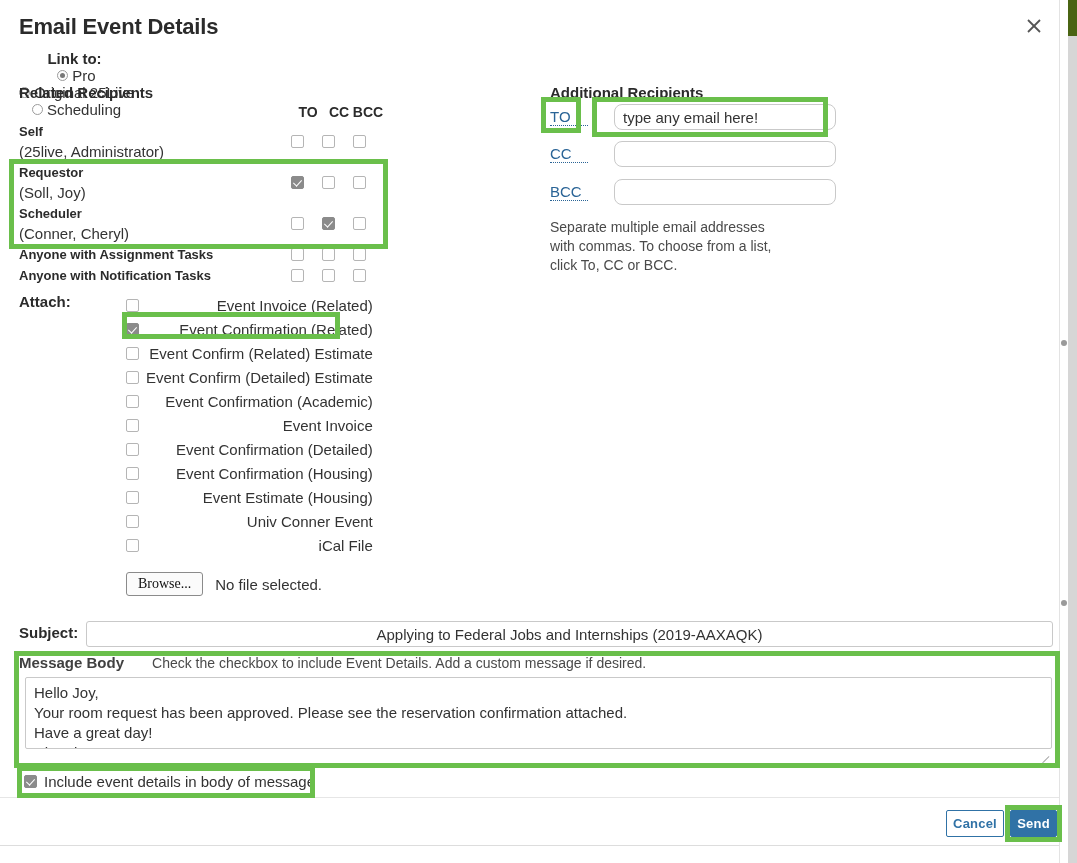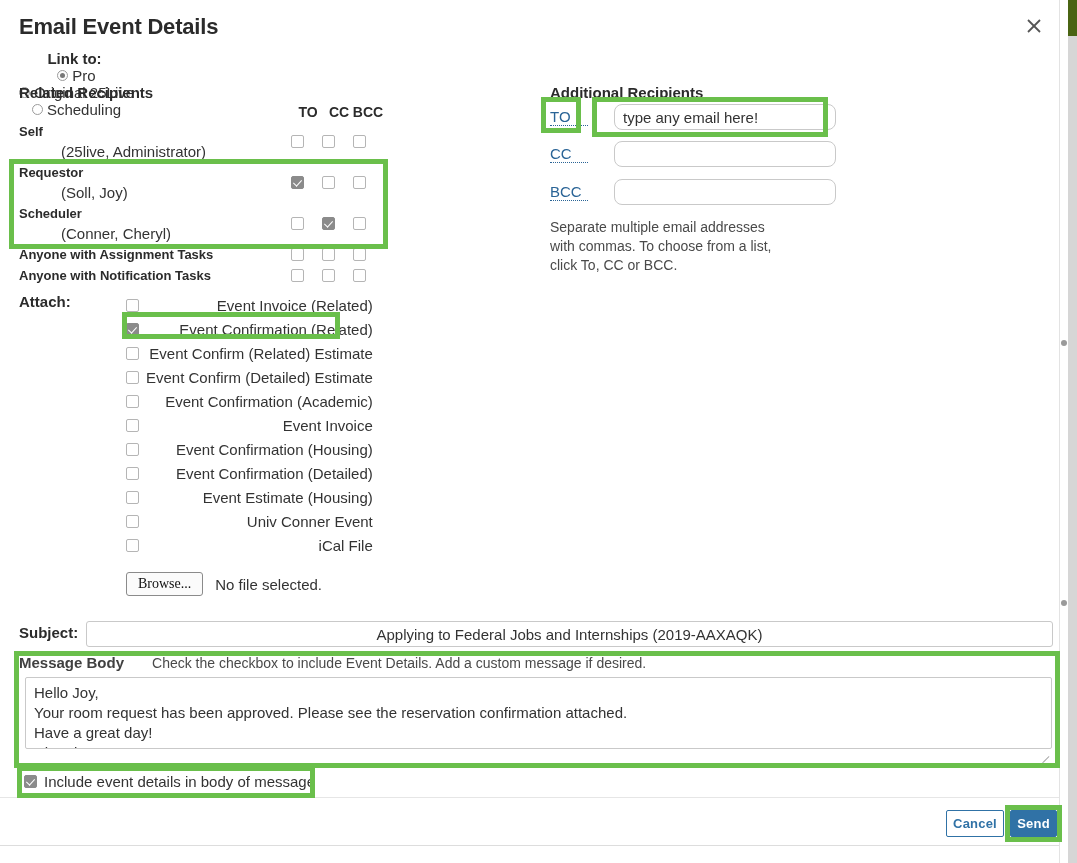--- a/index.html
+++ b/index.html
@@ -179,21 +179,20 @@
     white-space: nowrap;
   }
   .rr-sub {
     position: absolute;
     left: 0;
     top: 20px;
     font-size: 15px;
     color: #333333;
     line-height: 21px;
     white-space: nowrap;
-    margin-left: 42px;
   }
   .rr-boxes {
     position: absolute;
     left: 272px;
     top: 0;
     height: 100%;
     width: 100px;
     display: flex;
     align-items: center;
   }
@@ -602,25 +601,25 @@
       <div class="attach-item">
         <span class="cb"></span>
         <span class="txt">Event Confirmation (Academic)</span>
       </div>
       <div class="attach-item">
         <span class="cb"></span>
         <span class="txt">Event Invoice</span>
       </div>
       <div class="attach-item">
         <span class="cb"></span>
+        <span class="txt">Event Confirmation (Detailed)</span>
+      </div>
+      <div class="attach-item">
+        <span class="cb"></span>
         <span class="txt">Event Confirmation (Housing)</span>
-      </div>
-      <div class="attach-item">
-        <span class="cb"></span>
-        <span class="txt">Event Confirmation (Detailed)</span>
       </div>
       <div class="attach-item">
         <span class="cb"></span>
         <span class="txt">Event Estimate (Housing)</span>
       </div>
       <div class="attach-item">
         <span class="cb"></span>
         <span class="txt">Univ Conner Event</span>
       </div>
       <div class="attach-item">

